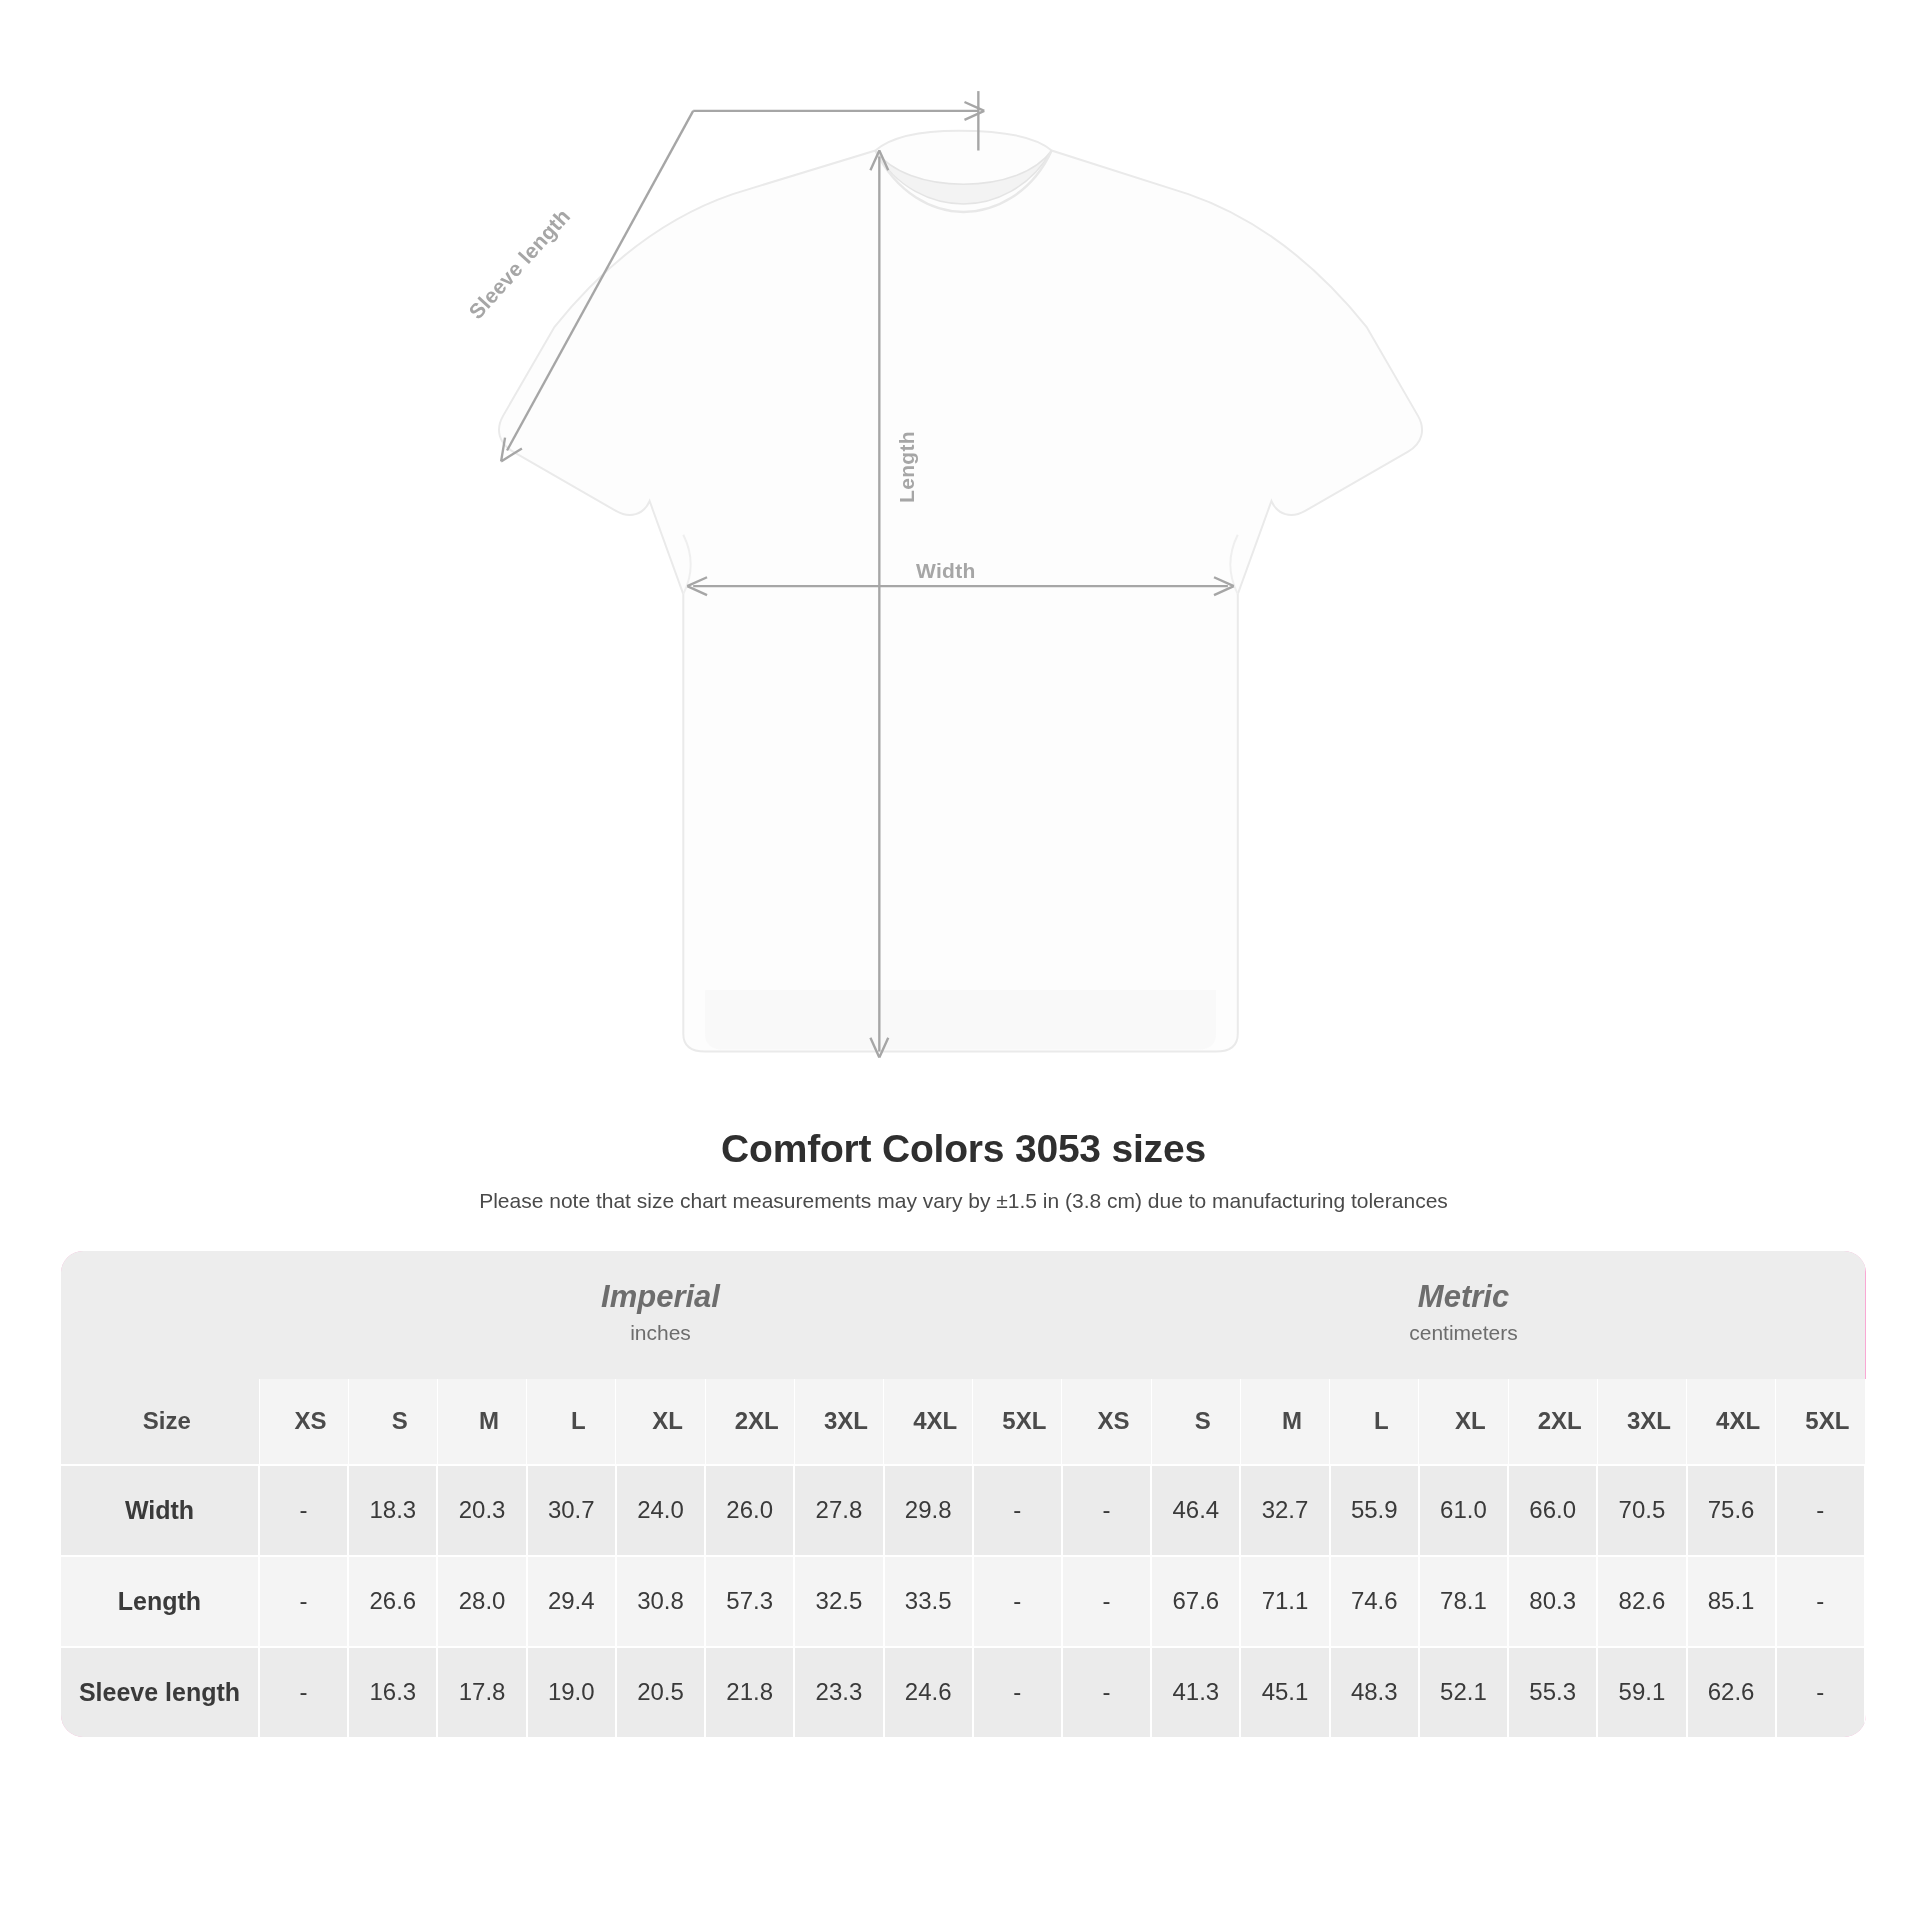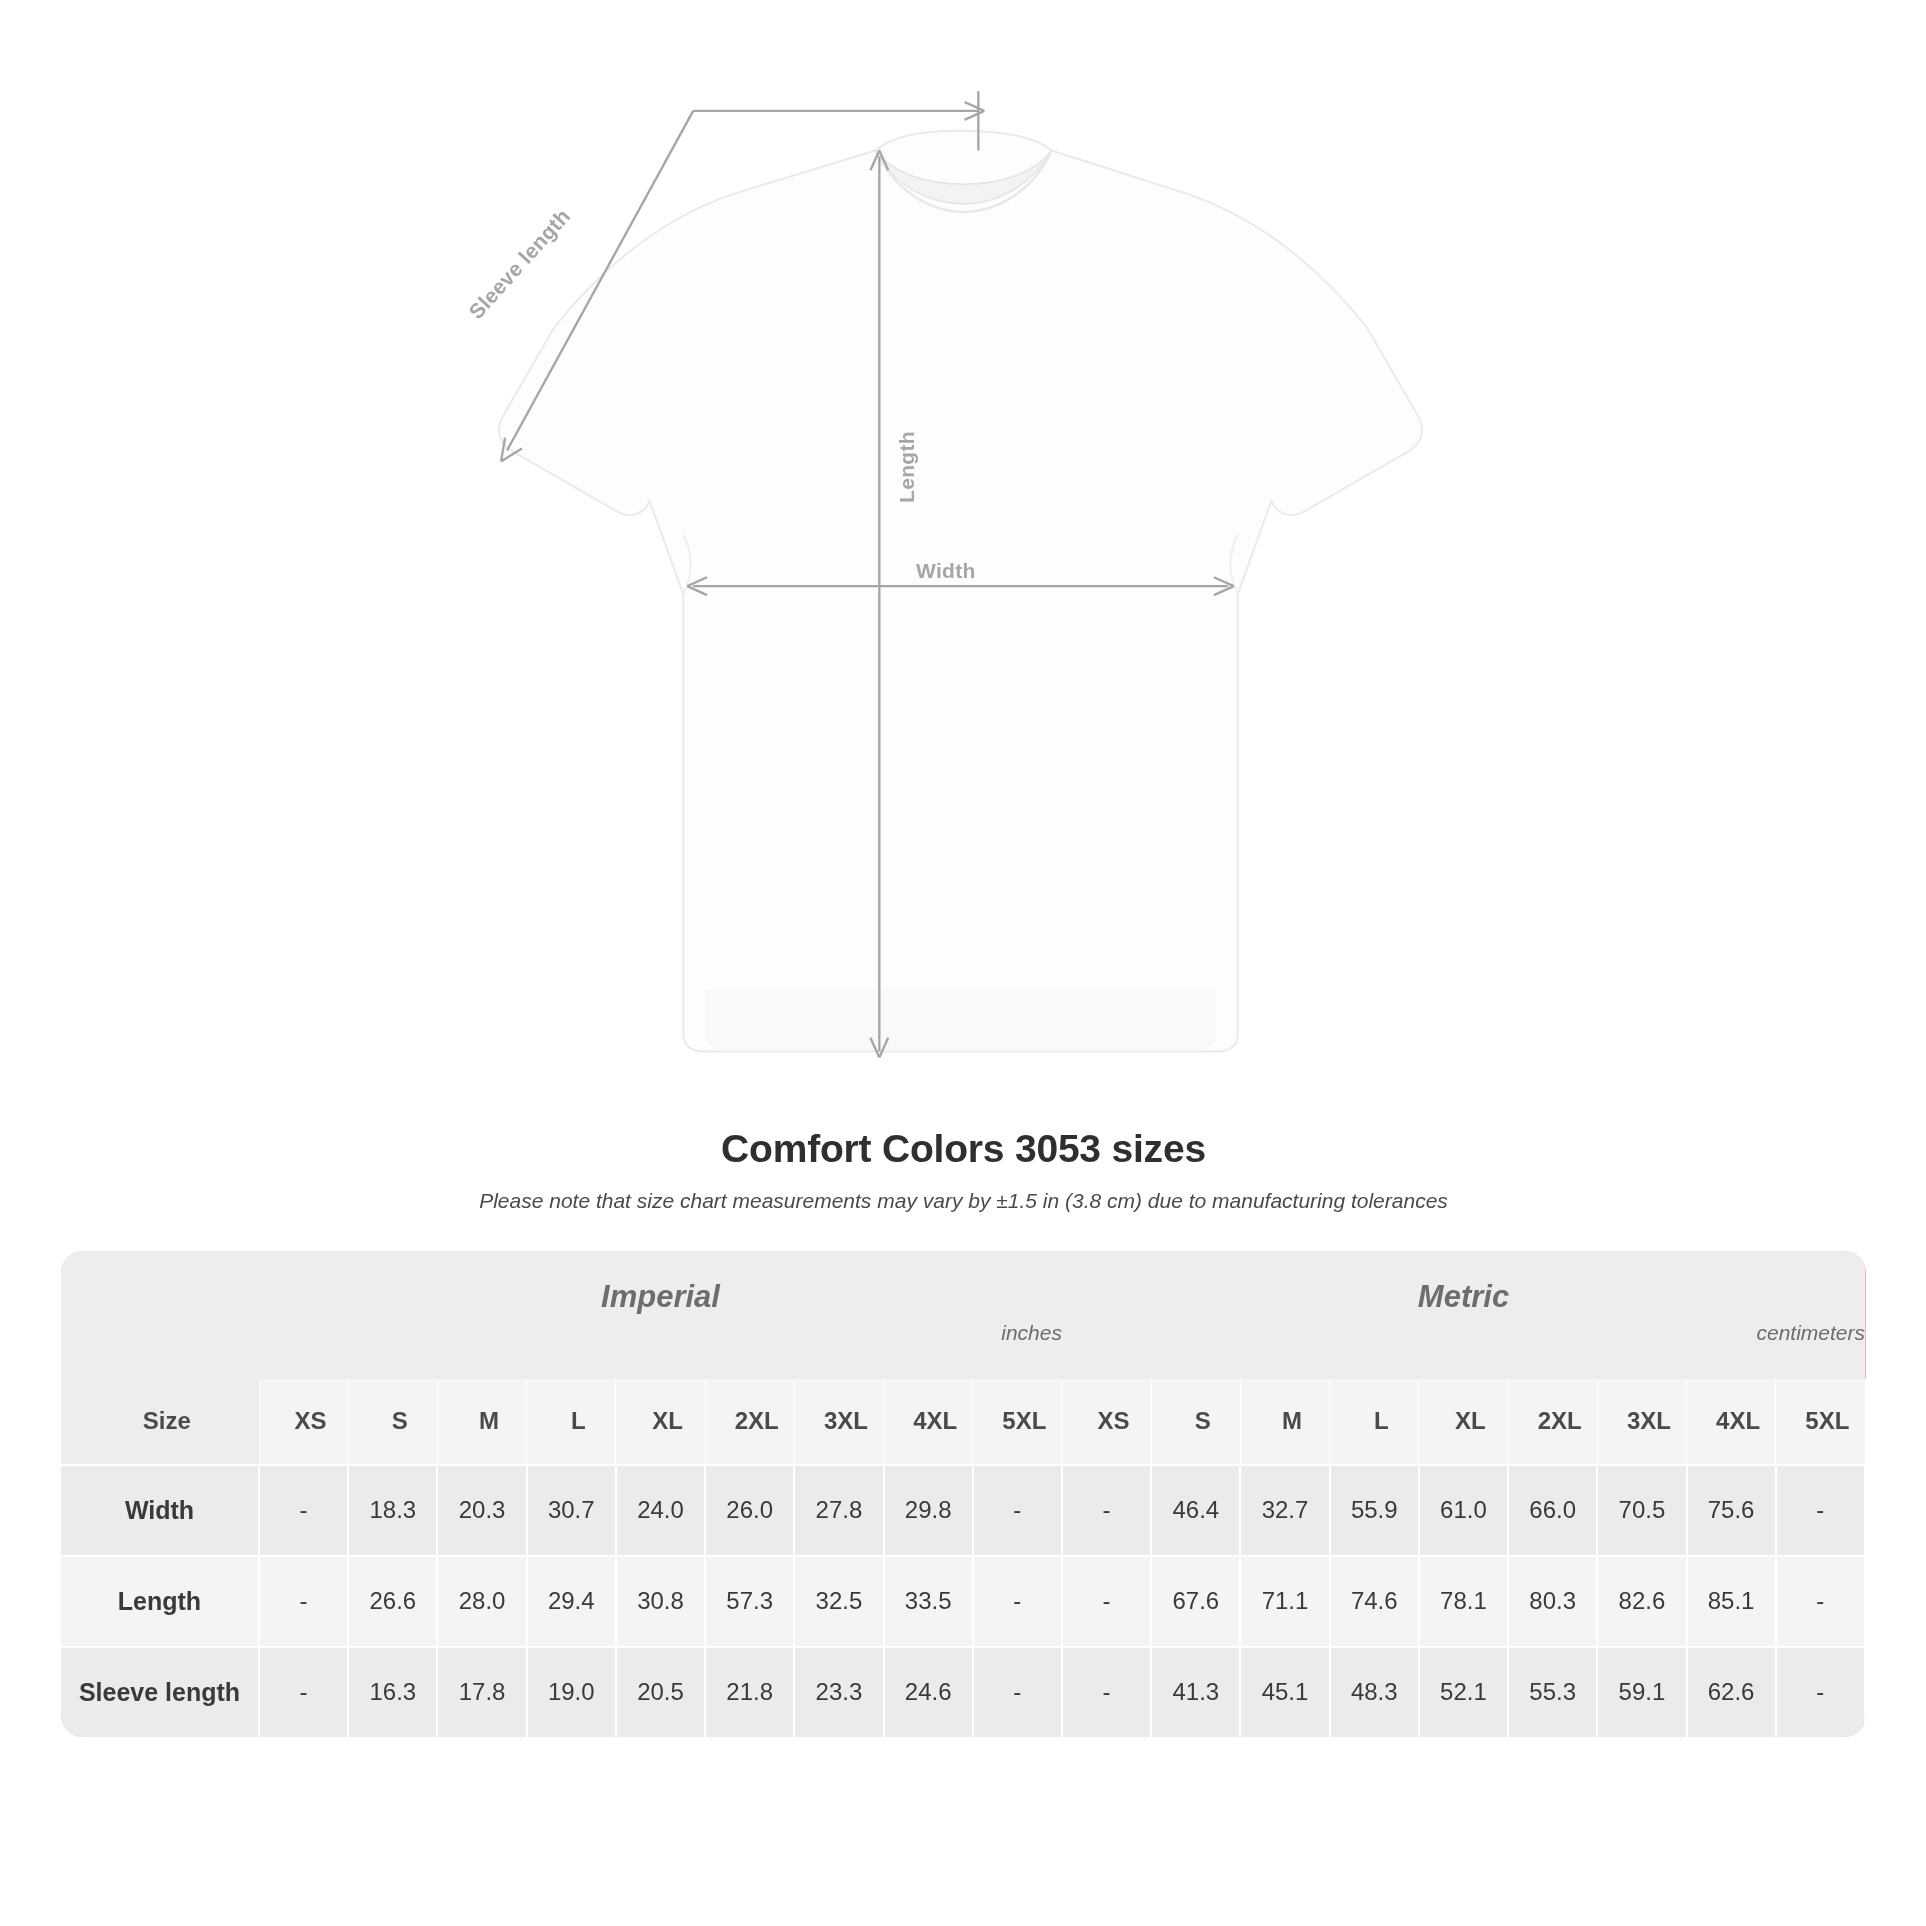--- a/index.html
+++ b/index.html
@@ -64,21 +64,20 @@
   }
   #chart-title {
     font-size: 39px;
     font-weight: bold;
     color: #2f2f2f;
     margin: 0;
     letter-spacing: -0.2px;
   }
   #chart-note {
     font-size: 21px;
-    font-style: italic;
     color: #4a4a4a;
     margin-top: 18px;
   }
 
   
   #table-wrap {
     margin: 38px 61px 12px 61px;
     border-radius: 22px;
     overflow: hidden;
     background: #f9a8d4;
@@ -103,24 +102,22 @@
   }
   .unit-name {
     font-size: 31px;
     font-weight: bold;
     font-style: italic;
     color: #6d6d6d;
     line-height: 1.15;
   }
   .unit-sub {
     font-size: 21px;
-    font-style: italic;
     color: #6d6d6d;
     margin-top: 6px;
-    text-align: right;
   }
   .unit-spacer {
     background: #ededed;
     border: none;
   }
   
   .sizes-row th {
     background: #f4f4f4;
     font-size: 24px;
     font-weight: bold;

